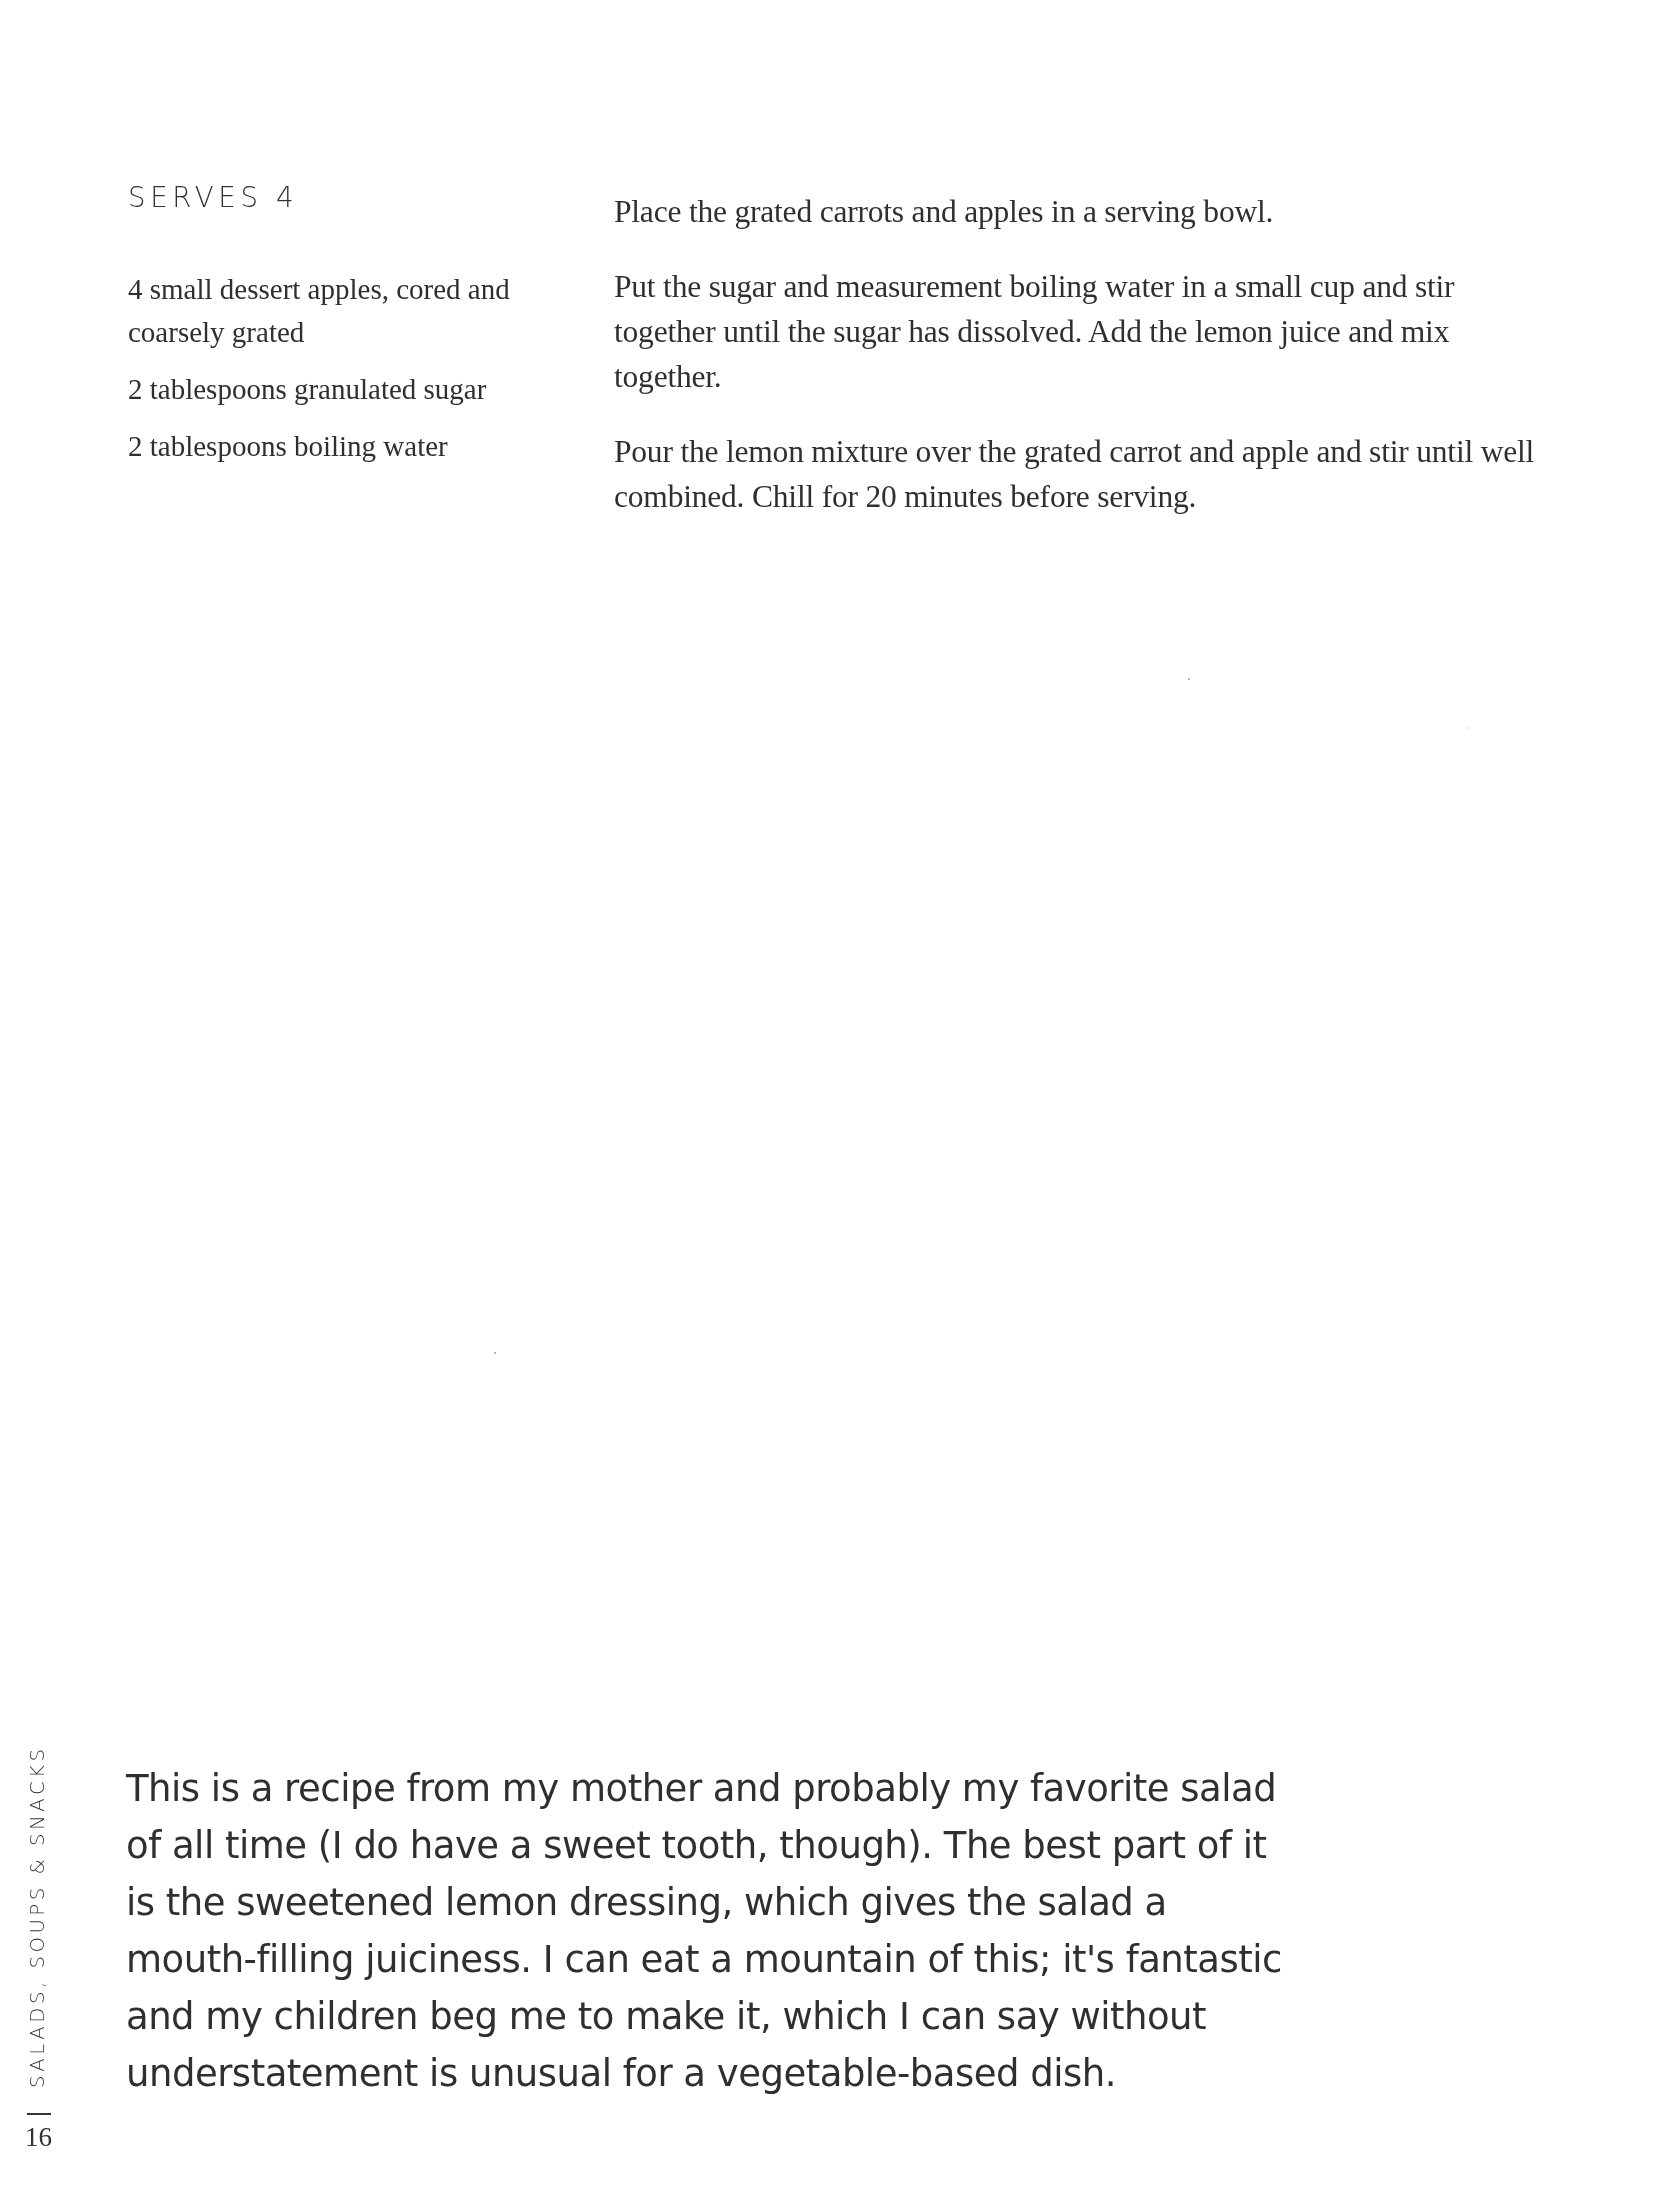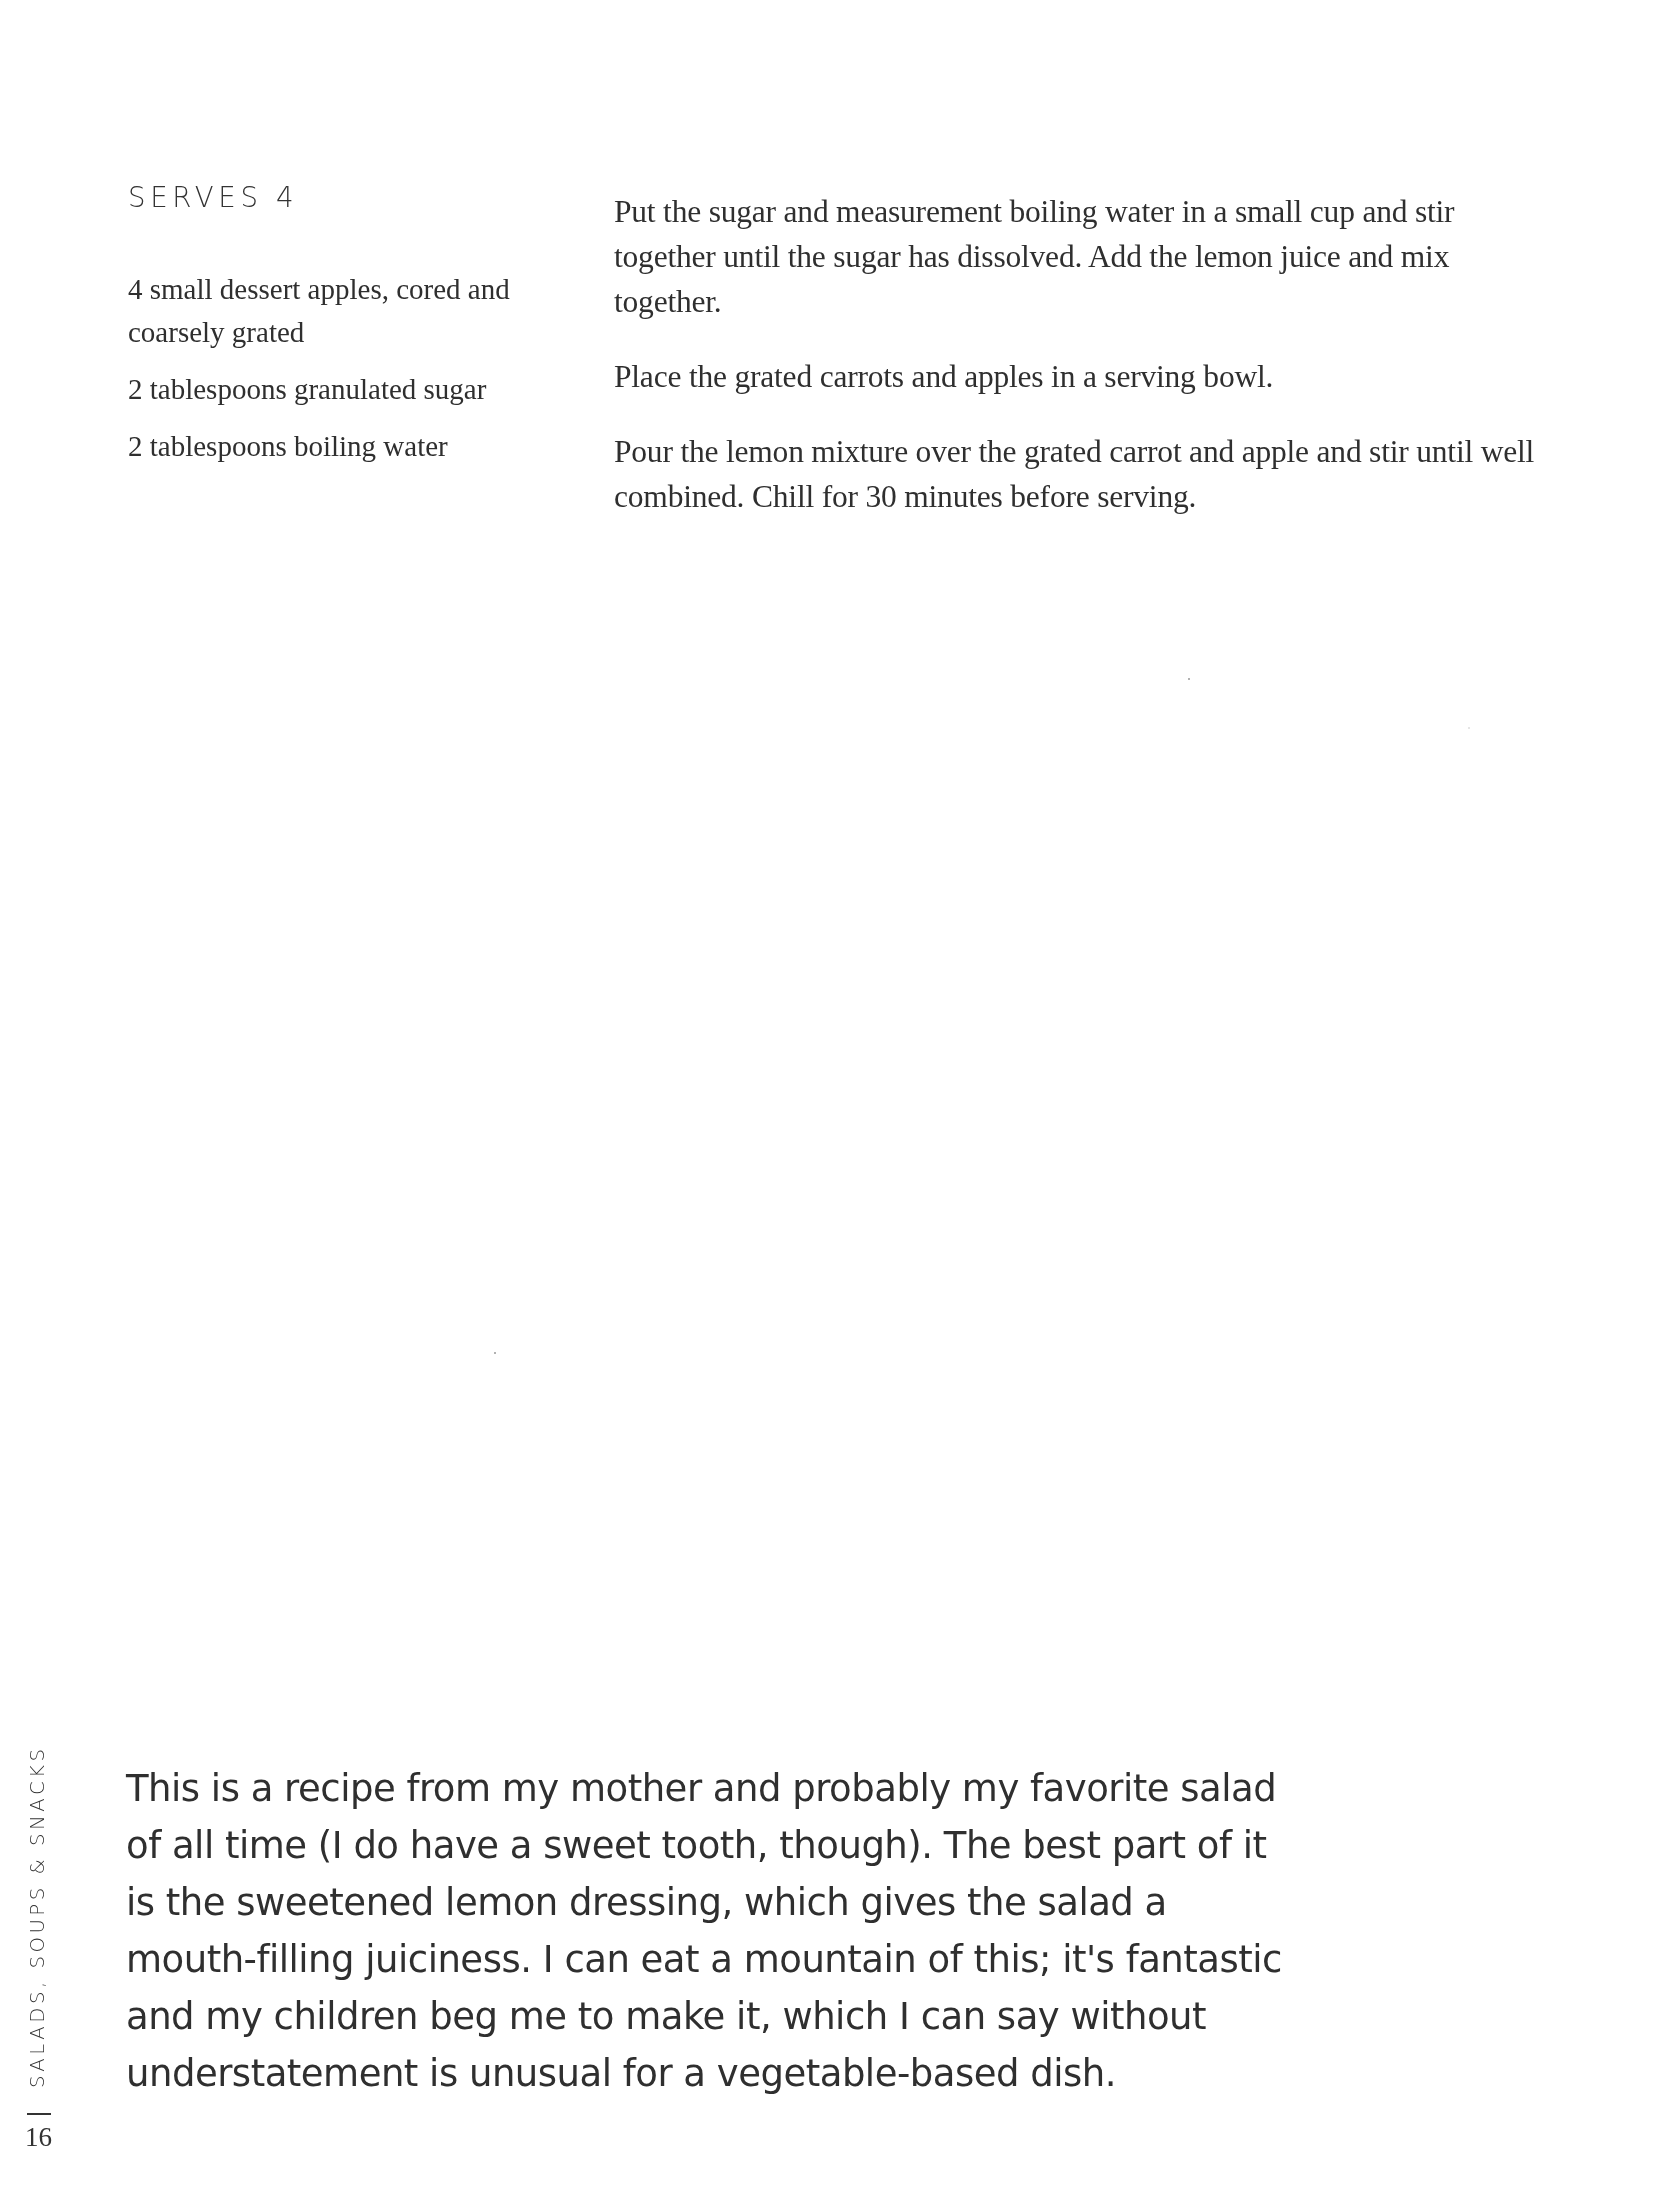--- a/index.html
+++ b/index.html
@@ -136,23 +136,23 @@
 
   <div class="serves">SERVES 4</div>
 
   <ul class="ingredients">
     <li>4 small dessert apples, cored and coarsely grated</li>
     <li>2 tablespoons granulated sugar</li>
     <li>2 tablespoons boiling water</li>
   </ul>
 
   <div class="method">
+    <p>Place the grated carrots and apples in a serving bowl.</p>
     <p>Put the sugar and measurement boiling water in a small cup and stir together until the sugar has dissolved. Add the lemon juice and mix together.</p>
-    <p>Place the grated carrots and apples in a serving bowl.</p>
-    <p>Pour the lemon mixture over the grated carrot and apple and stir until well combined. Chill for 30 minutes before serving.</p>
+    <p>Pour the lemon mixture over the grated carrot and apple and stir until well combined. Chill for 20 minutes before serving.</p>
   </div>
 
 
   <p class="intro">This is a recipe from my mother and probably my favorite salad of all time (I do have a sweet tooth, though). The best part of it is the sweetened lemon dressing, which gives the salad a mouth-filling juiciness. I can eat a mountain of this; it's fantastic and my children beg me to make it, which I can say without understatement is unusual for a vegetable-based dish.</p>
 
   <div class="side-label">SALADS, SOUPS &amp; SNACKS</div>
   <div class="side-divider"></div>
   <div class="page-number">16</div>
 
   <span class="speck" style="left:1188px;top:678px;"></span>

